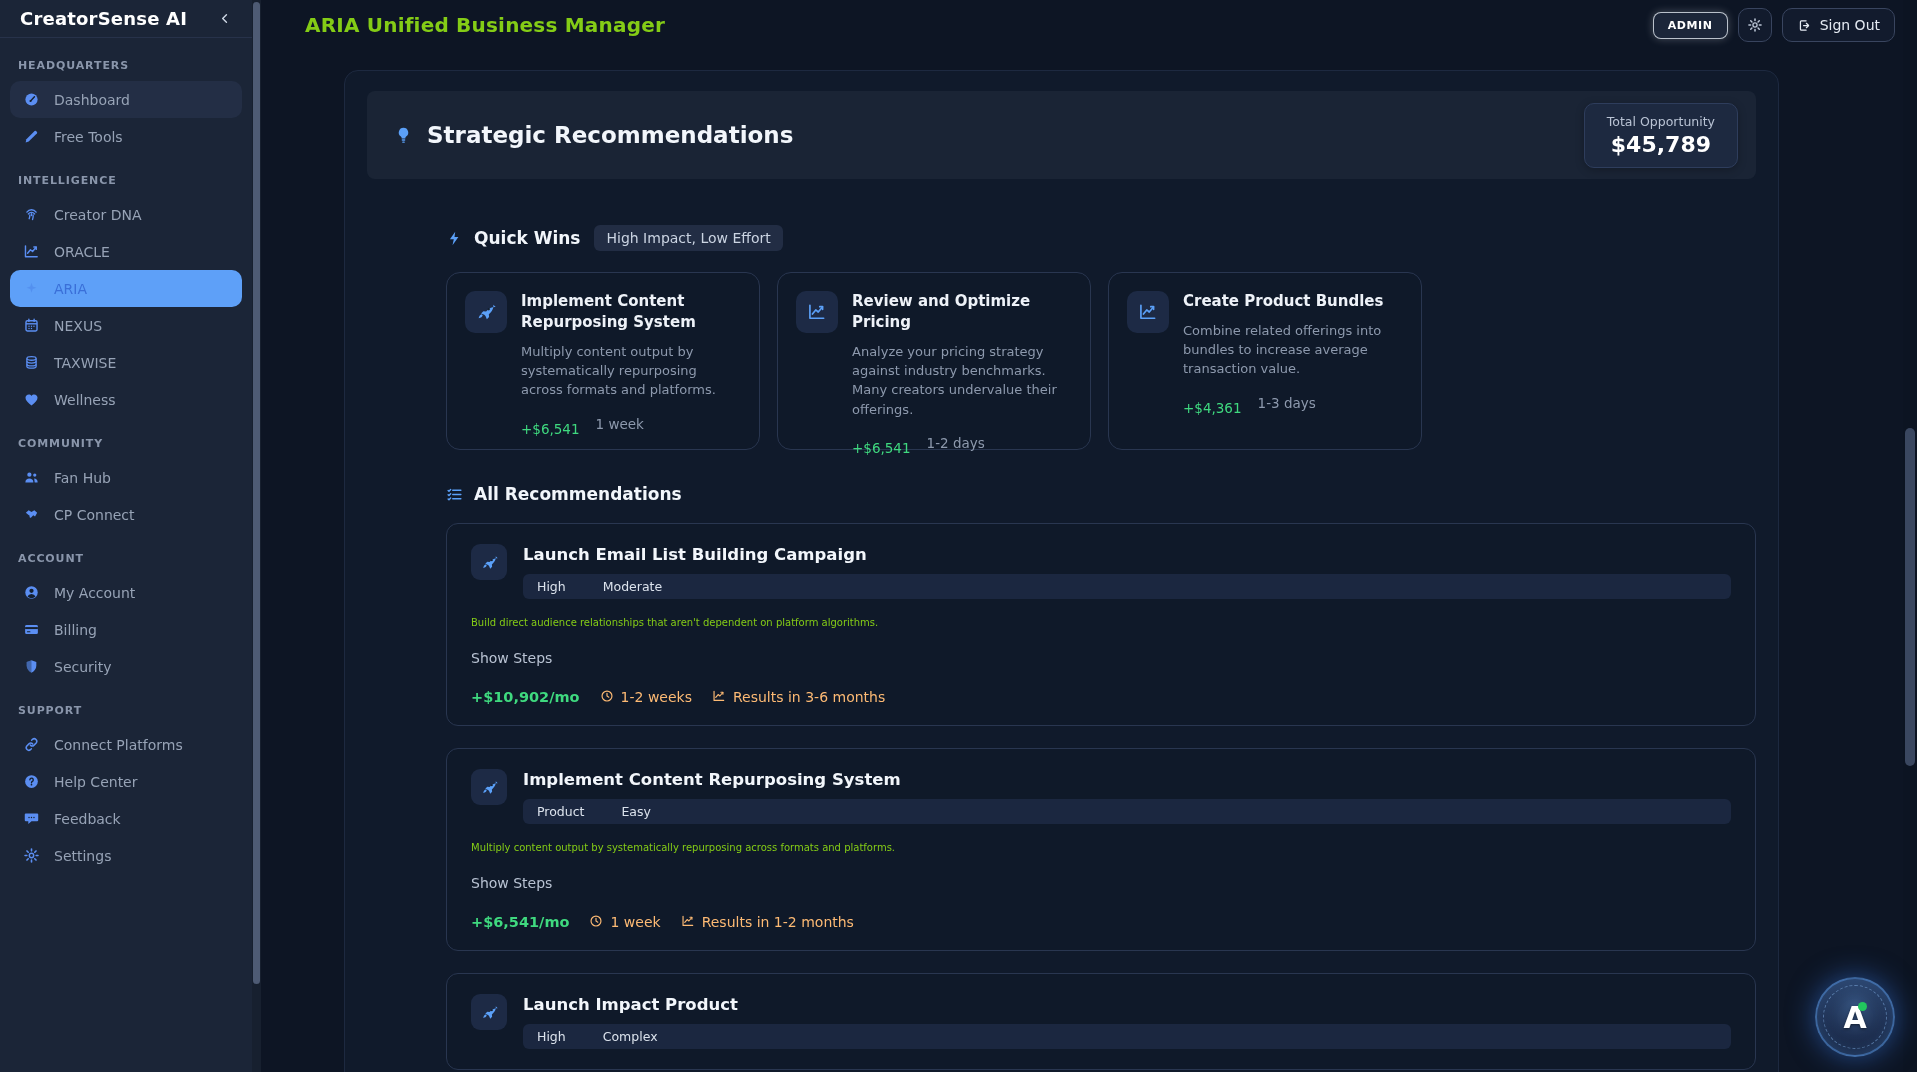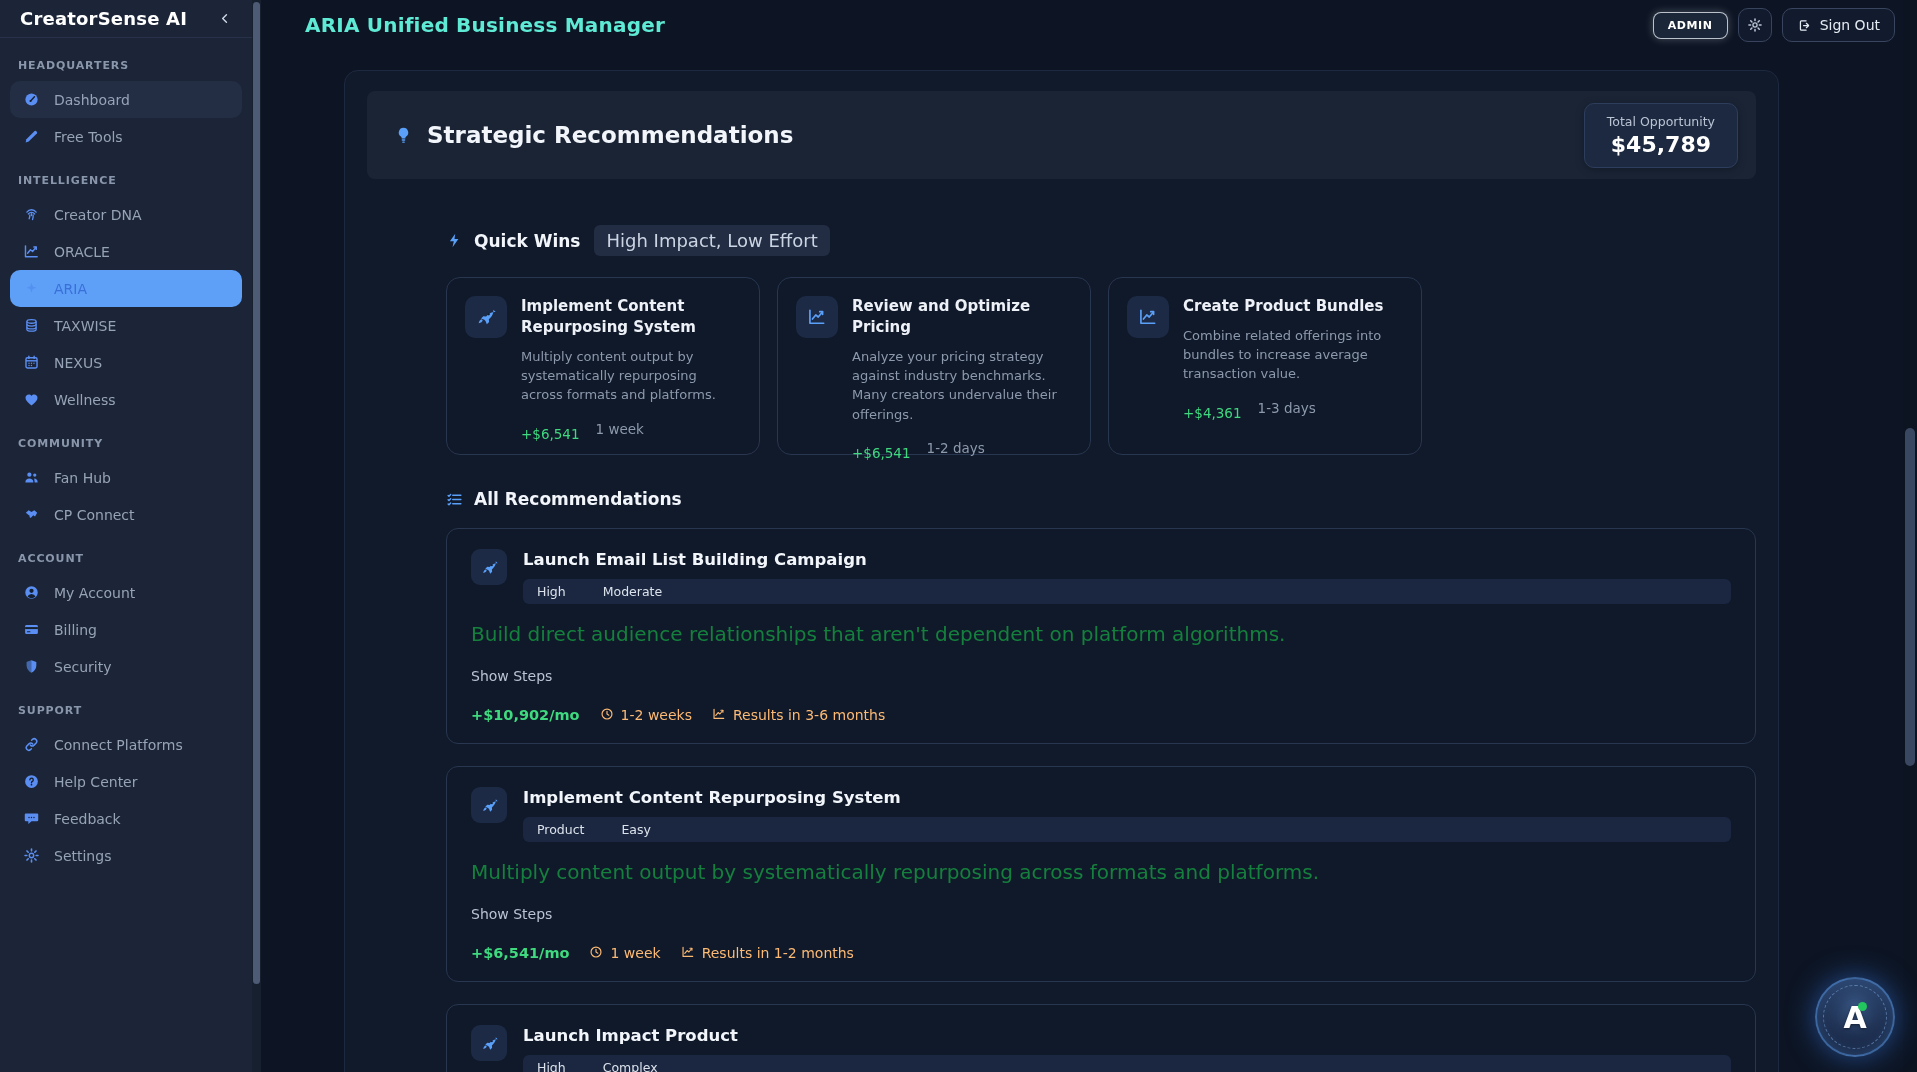--- a/index.html
+++ b/index.html
@@ -25,21 +25,21 @@
   .nav-item { height:37px; display:flex; align-items:center; gap:14px; padding:0 13px; border-radius:10px; color:#97a3b6; font-size:14px; cursor:pointer; }
   .nav-item.subtle { background:#232e45; }
   .nav-item.active { background:#5ea0f8; color:#3a6fd8; }
   .nav-item.active .nicon { color:#4a82e8; opacity:.5; }
   .nicon { width:17px; height:17px; color:#5b8ef2; flex:none; }
   .nav-text { white-space:nowrap; }
 
   
   .main { margin-left:261px; height:100%; position:relative; }
   .topbar { height:50px; display:flex; align-items:center; padding:0 22px 0 44px; }
-  .page-title { font-size:20px; font-weight:700; color:#5eead4; letter-spacing:.2px; }
+  .page-title { font-size:20px; font-weight:700; color:#84cc16; letter-spacing:.2px; }
   .topbar-right { margin-left:auto; display:flex; align-items:center; gap:10px; }
   .admin-badge { background:#1c2639; border:1px solid rgba(226,232,240,.8); box-shadow:0 0 9px rgba(226,232,240,.28); border-radius:8px; padding:6px 14px; font-size:11px; font-weight:700; letter-spacing:.6px; color:#ffffff; cursor:pointer; }
   .icon-btn { width:34px; height:34px; border:1px solid #38445e; border-radius:10px; background:#18223580; display:flex; align-items:center; justify-content:center; cursor:pointer; }
   .icon-btn svg { width:16px; height:16px; color:#bac5d5; }
   .signout-btn { height:34px; border:1px solid #39455f; border-radius:10px; background:#18223580; display:flex; align-items:center; gap:8px; padding:0 14px; color:#e5ebf3; font-size:14px; cursor:pointer; font-family:inherit; }
   .signout-btn svg { width:15px; height:15px; color:#e5ebf3; }
 
   
   .panel { margin:20px 0 0 83px; width:1435px; height:1140px; background:#101a2b; border:1px solid #1d2940; border-radius:14px; padding:20px 22px; }
   .head-strip { background:#1a2435; border-radius:8px; height:88px; display:flex; align-items:center; padding:0 18px 0 26px; }
@@ -49,41 +49,41 @@
   .total-card { margin-left:auto; background:#1d2940; border:1px solid #2e3d5c; border-radius:10px; padding:10px 22px; text-align:center; box-shadow:0 2px 8px rgba(0,0,0,.25); }
   .total-label { font-size:12.5px; color:#b9c3d4; }
   .total-value { font-size:22px; font-weight:800; color:#ffffff; margin-top:3px; }
 
   .panel-body { margin-left:79px; }
   .sec-head { display:flex; align-items:center; gap:11px; }
   .sec-head.qw { margin:46px 0 21px; }
   .sec-head.all { margin:34px 0 19px; }
   .sec-head svg { width:17px; height:17px; color:#5ba0f8; flex:none; }
   .sec-title { font-size:17px; font-weight:700; color:#f2f6fb; }
-  .qw-badge { background:#222d44; color:#cbd4e2; font-size:18px; border-radius:6px; padding:5px 12px; margin-left:3px; }
+  .qw-badge { background:#222d44; color:#cbd4e2; font-size:14px; border-radius:6px; padding:5px 12px; margin-left:3px; }
 
   .qw-row { display:flex; gap:17px; }
   .qw-card { width:314px; height:178px; background:#0f1929; border:1px solid #293650; border-radius:14px; padding:18px; display:flex; gap:14px; cursor:pointer; }
   .qw-iconbox { width:42px; height:42px; border-radius:10px; background:#1d2a45; display:flex; align-items:center; justify-content:center; flex:none; }
   .qw-iconbox svg { width:20px; height:20px; color:#5ba0f8; }
   .qw-content { flex:1; }
   .qw-title { font-size:15px; font-weight:700; line-height:1.4; color:#eef2f8; }
   .qw-desc { font-size:13px; line-height:1.48; color:#8d99ad; margin-top:9px; }
   .qw-meta { margin-top:11px; display:flex; gap:16px; font-size:13.5px; align-items:center; }
   .qw-value { color:#3fd97f; font-weight:400;margin-top:10px; }
   .qw-duration { color:#8d99ad; }
 
   .rec-card { background:#0f1929; border:1px solid #293650; border-radius:12px; padding:20px 24px; margin-bottom:22px; }
   .rc-header { display:flex; gap:16px; }
   .rc-iconbox { width:36px; height:36px; border-radius:9px; background:#1d2a45; display:flex; align-items:center; justify-content:center; flex:none; }
   .rc-iconbox svg { width:17px; height:17px; color:#5ba0f8; }
   .rc-right { flex:1; }
   .rc-title { font-size:16.5px; font-weight:700; color:#f2f6fb; margin-top:1px; }
   .rc-badges { margin-top:10px; background:#1b2740; border-radius:6px; height:25px; display:flex; align-items:center; gap:37px; padding:0 14px; font-size:12.5px; color:#dbe2ec; }
-  .rc-desc { margin-top:18px; font-size:20px; color:#15803d; }
+  .rc-desc { margin-top:18px; font-size:10px; color:#84cc16; }
   .rc-toggle { margin-top:22px; font-size:14px; color:#b9c3d3; display:inline-block; cursor:pointer; background:none; border:none; padding:0; font-family:inherit; }
   .rc-metrics { margin-top:22px; display:flex; align-items:center; gap:20px; }
   .rc-value { font-size:14.5px; font-weight:700; color:#3fd97f; }
   .rc-m { display:flex; align-items:flex-start; gap:7px; color:#fdba74; font-size:14px; }
   .rc-m svg { width:14px; height:14px; }
 
   
   .assistant { position:fixed; right:22px; bottom:15px; width:80px; height:80px; border-radius:50%;
     background:radial-gradient(circle at 50% 35%, #35537f 0%, #1c2c4c 55%, #101b31 100%);
     border:2px solid rgba(96,165,250,.5);
@@ -258,29 +258,29 @@
       <span class="nav-text">ORACLE</span>
     </div>
     <div class="nav-item active">
       <svg class="nicon" viewBox="0 0 24 24">
           <use href="#i-sparkle"></use>
         </svg>
       <span class="nav-text">ARIA</span>
     </div>
     <div class="nav-item">
       <svg class="nicon" viewBox="0 0 24 24">
+          <use href="#i-calendar"></use>
+        </svg>
+      <span class="nav-text">NEXUS</span>
+    </div>
+    <div class="nav-item">
+      <svg class="nicon" viewBox="0 0 24 24">
           <use href="#i-coins"></use>
         </svg>
       <span class="nav-text">TAXWISE</span>
-    </div>
-    <div class="nav-item">
-      <svg class="nicon" viewBox="0 0 24 24">
-          <use href="#i-calendar"></use>
-        </svg>
-      <span class="nav-text">NEXUS</span>
     </div>
     <div class="nav-item">
       <svg class="nicon" viewBox="0 0 24 24">
           <use href="#i-heart"></use>
         </svg>
       <span class="nav-text">Wellness</span>
     </div>
 
     <div class="nav-label">COMMUNITY</div>
     <div class="nav-item">

